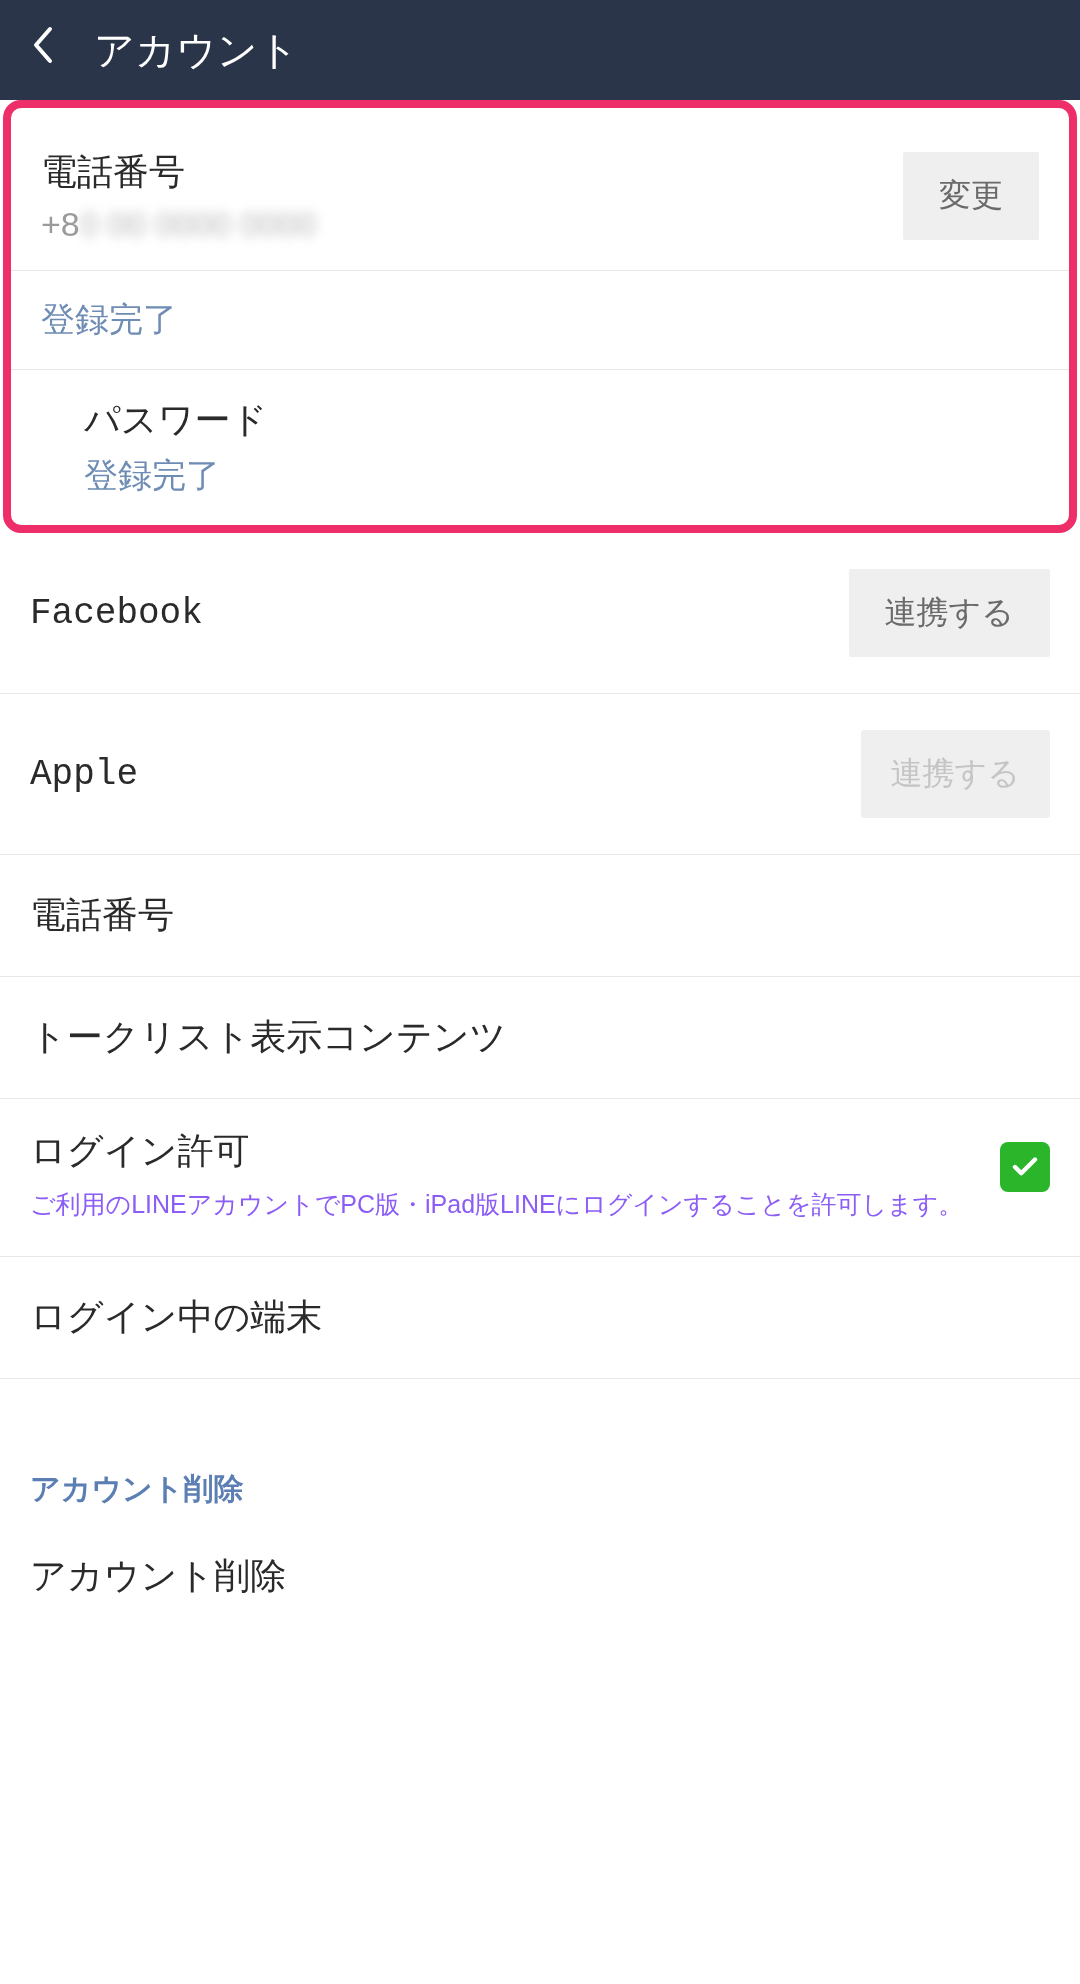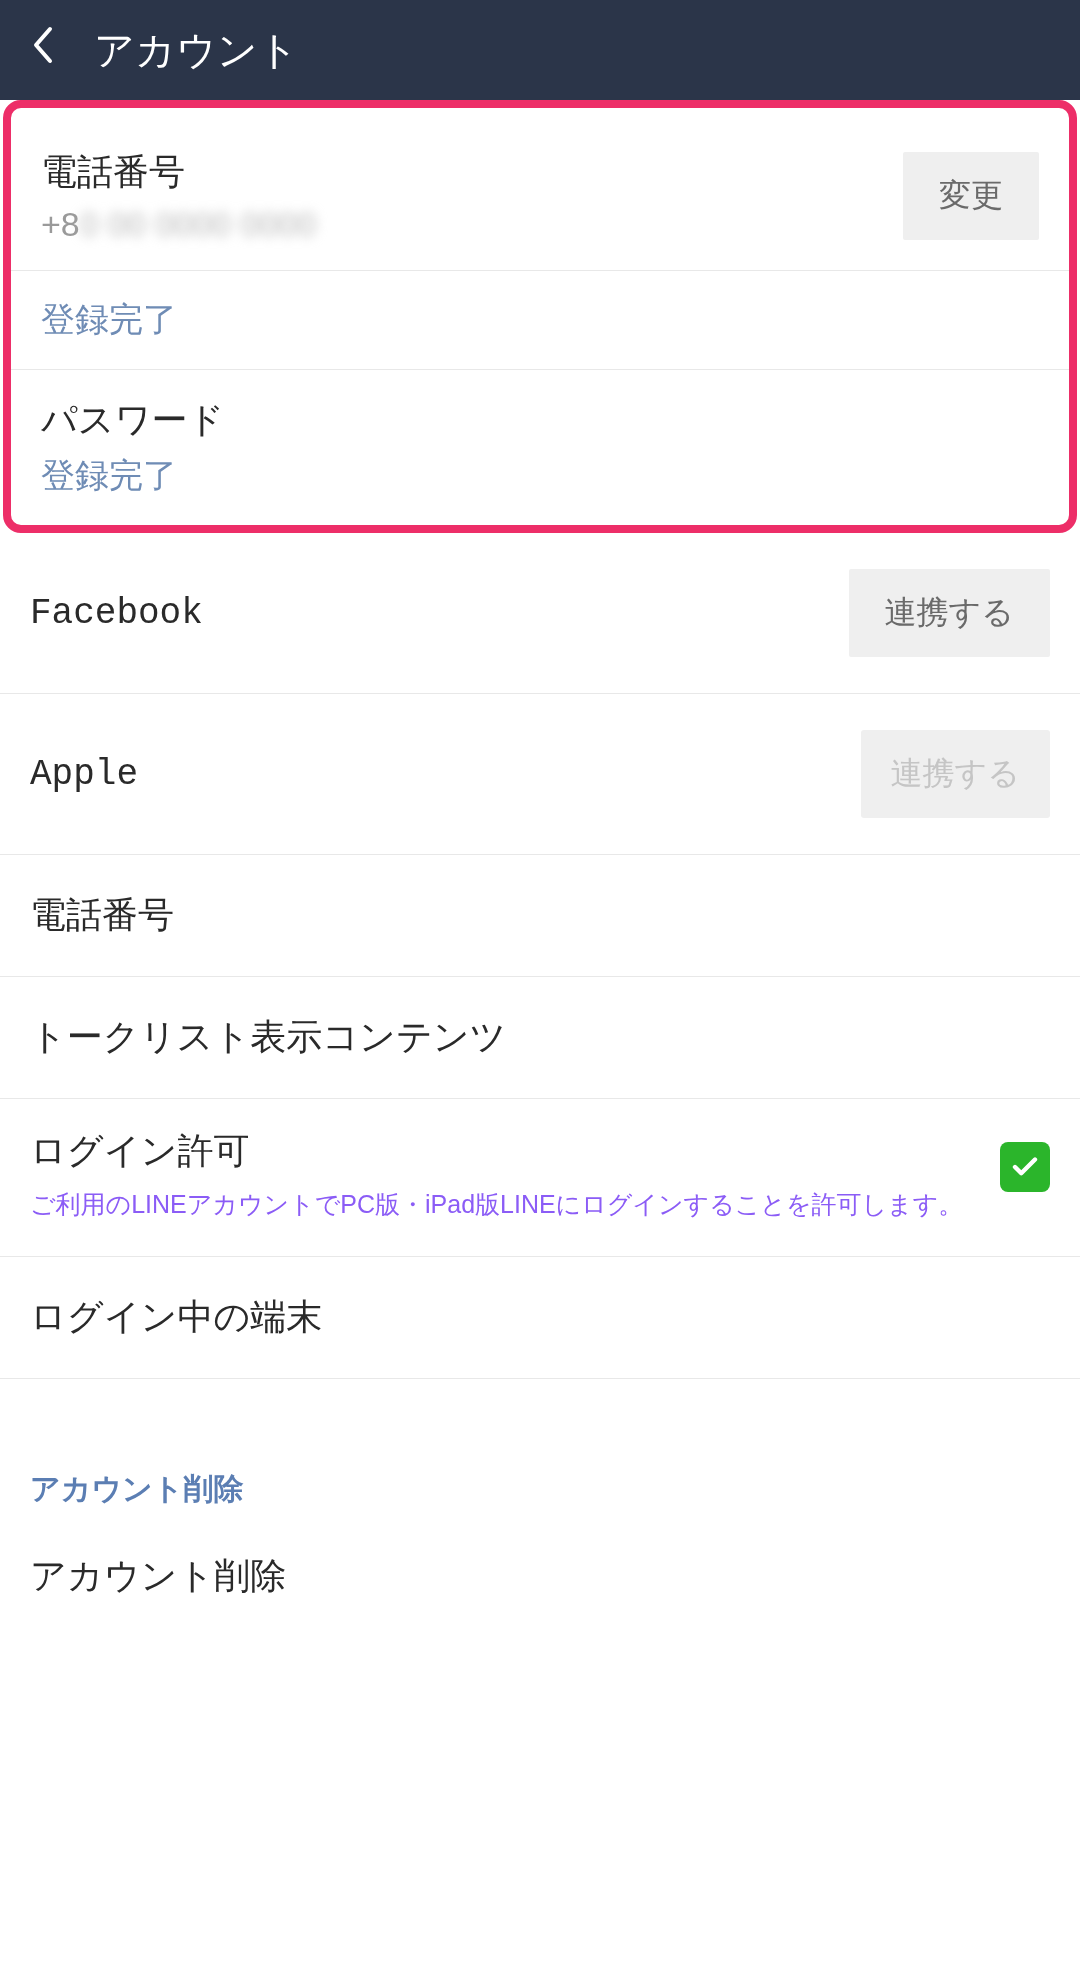--- a/index.html
+++ b/index.html
@@ -136,20 +136,21 @@
       margin-top: 40px;
     }
     .delete-row {
       padding: 30px 30px 40px 30px;
     }
     .highlight-box .row {
       border-bottom: 1px solid #e8e8e8;
     }
     .highlight-box .row:last-child {
       border-bottom: none;
+      margin-left: 43px;
     }
     .highlight-box .row:first-child {
       padding-top: 40px;
     }
   </style>
 </head>
 <body>
 
 <div class="header">
   <div class="back-arrow">

